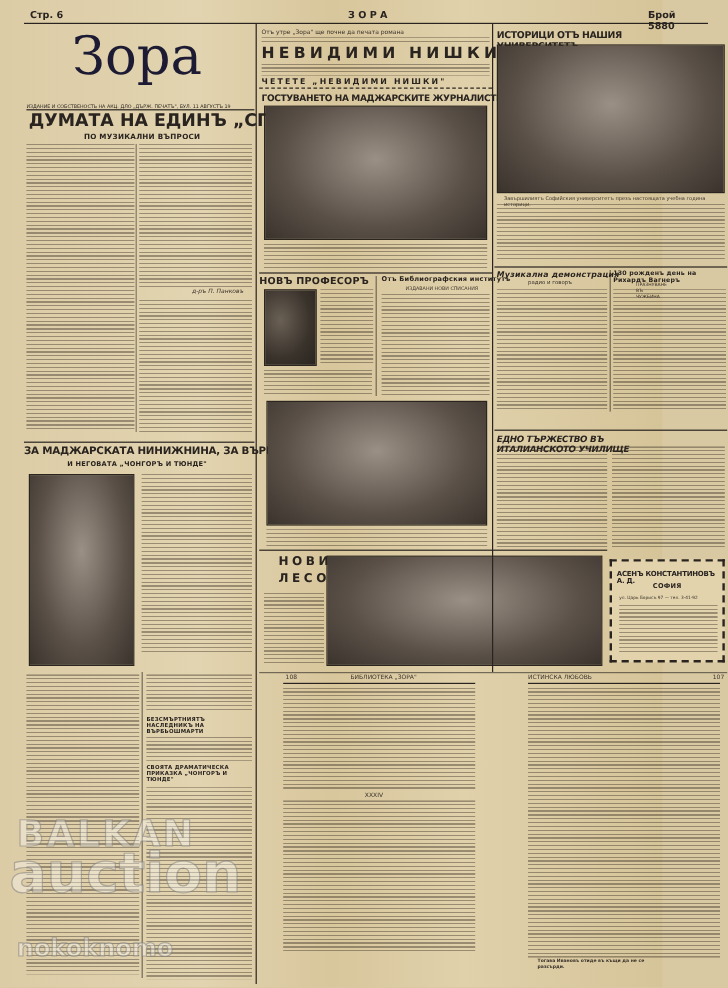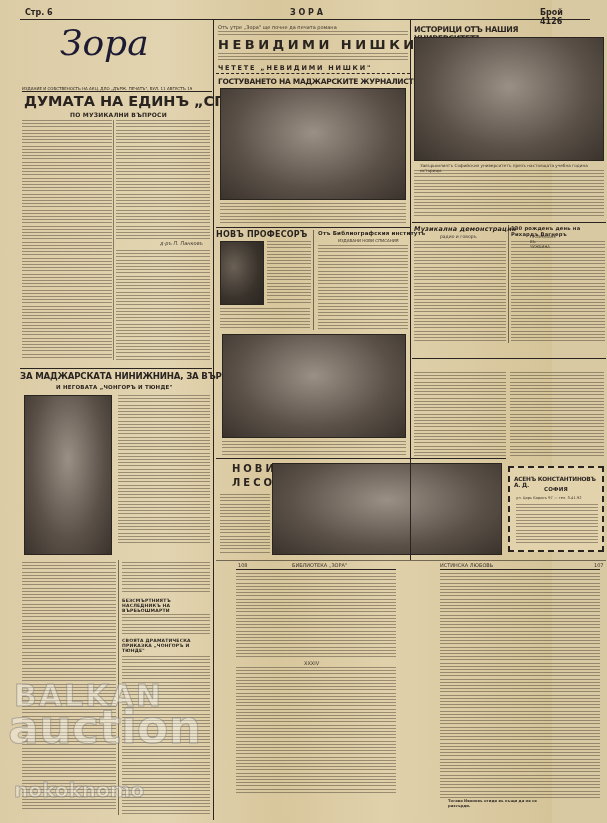--- a/index.html
+++ b/index.html
@@ -20,36 +20,36 @@
     opacity: 0.75;
   }
   .photo {
     background: radial-gradient(ellipse at 30% 40%, #6a6055 0%, #3a332c 60%, #2a2520 100%);
     border: 1px solid #2b251f;
   }
   .photo.light { background: radial-gradient(ellipse at 50% 40%, #9a9085 0%, #5a5048 60%, #3a332c 100%); }
   .rule { background: #2a2420; }
   .head-sans { font-family: "DejaVu Sans", sans-serif; font-weight: bold; letter-spacing: 0.2px; }
   .masthead-bar { font-family: "DejaVu Sans", sans-serif; font-weight: bold; font-size: 8px; }
-  .logo { font-family: "DejaVu Serif", serif; font-style: italic; font-size: 36px; color: #1d1a33; }
+  .logo { font-family: "DejaVu Serif", serif; font-size: 44px; color: #1d1a33; }
   .caption { font-size: 5px; font-family: "DejaVu Sans", sans-serif; color: #3a322a; }
   .ad-box { border: 2px dashed #2a2420; background: #e2d3ad; }
   .watermark {
     font-family: "DejaVu Sans", sans-serif; font-weight: bold; color: rgba(255,255,255,0.35);
     -webkit-text-stroke: 1px rgba(120,120,120,0.5);
   }
 </style>
 </head>
 <body>
 
 <div class="page">
 
   <div class="abs masthead-bar" style="left:25px;top:8px;">Стр. 6</div>
   <div class="abs masthead-bar" style="left:290px;top:8px;">З О Р А</div>
-  <div class="abs masthead-bar" style="left:540px;top:8px;">Брой 4126</div>
+  <div class="abs masthead-bar" style="left:540px;top:8px;">Брой 5880</div>
   <div class="abs rule" style="left:20px;top:19px;width:570px;height:1px;"></div>
 
   <div class="abs logo" style="left:60px;top:22px;">Зора</div>
   <div class="abs" style="left:22px;top:86px;font-size:4px;font-family:'DejaVu Sans',sans-serif;">ИЗДАНИЕ И СОБСТВЕНОСТЬ НА АКЦ. ДЛО „ДЪРЖ. ПЕЧАТЪ", БУЛ. 11 АВГУСТЪ 19</div>
   <div class="abs rule" style="left:22px;top:91px;width:190px;height:1px;"></div>
 
   <div class="abs head-sans" style="left:24px;top:93px;font-size:14.5px;letter-spacing:0px;">ДУМАТА НА ЕДИНЪ „СПЕЦЪ"</div>
   <div class="abs head-sans" style="left:70px;top:111px;font-size:6px;">ПО МУЗИКАЛНИ ВЪПРОСИ</div>
   <div class="abs text-lines" style="left:22px;top:120px;width:90px;height:240px;"></div>
   <div class="abs text-lines" style="left:116px;top:120px;width:94px;height:120px;"></div>
@@ -111,20 +111,21 @@
   <div class="abs rule" style="left:412px;top:222px;width:194px;height:1px;"></div>
   <div class="abs head-sans" style="left:414px;top:225px;font-size:6.5px;font-style:italic;">Музикална демонстрация</div>
   <div class="abs caption" style="left:440px;top:234px;font-size:4.5px;">радио и говоръ</div>
   <div class="abs text-lines" style="left:414px;top:241px;width:92px;height:102px;"></div>
   <div class="abs rule" style="left:508px;top:225px;width:1px;height:118px;opacity:0.6;"></div>
   <div class="abs head-sans" style="left:511px;top:225px;font-size:5.2px;width:94px;">130 рожденъ день на Рихардъ Вагнеръ</div>
   <div class="abs caption" style="left:530px;top:234px;font-size:3.8px;">ПРАЗНУВАНЕ ВЪ ЧУЖБИНА</div>
   <div class="abs text-lines" style="left:511px;top:241px;width:94px;height:102px;"></div>
 
   <div class="abs rule" style="left:412px;top:358px;width:194px;height:1px;"></div>
+  <div class="abs head-sans" style="left:414px;top:361px;font-size:7.3px;font-style:italic;letter-spacing:-0.3px;">ЕДНО ТЪРЖЕСТВО ВЪ ИТАЛИАНСКОТО УЧИЛИЩЕ</div>
   <div class="abs text-lines" style="left:414px;top:372px;width:92px;height:84px;"></div>
   <div class="abs text-lines" style="left:510px;top:372px;width:94px;height:84px;"></div>
 
   <div class="abs ad-box" style="left:508px;top:466px;width:96px;height:86px;">
     <div class="head-sans" style="position:absolute;left:4px;top:8px;font-size:5.8px;letter-spacing:-0.2px;">АСЕНЪ КОНСТАНТИНОВЪ А. Д.</div>
     <div class="head-sans" style="position:absolute;left:34px;top:18px;font-size:5.5px;">СОФИЯ</div>
     <div class="caption" style="position:absolute;left:6px;top:28px;font-size:3.6px;">ул. Царь Борисъ 97 — тел. 3-41-92</div>
     <div class="text-lines" style="position:absolute;left:6px;top:36px;width:82px;height:40px;"></div>
   </div>
 

